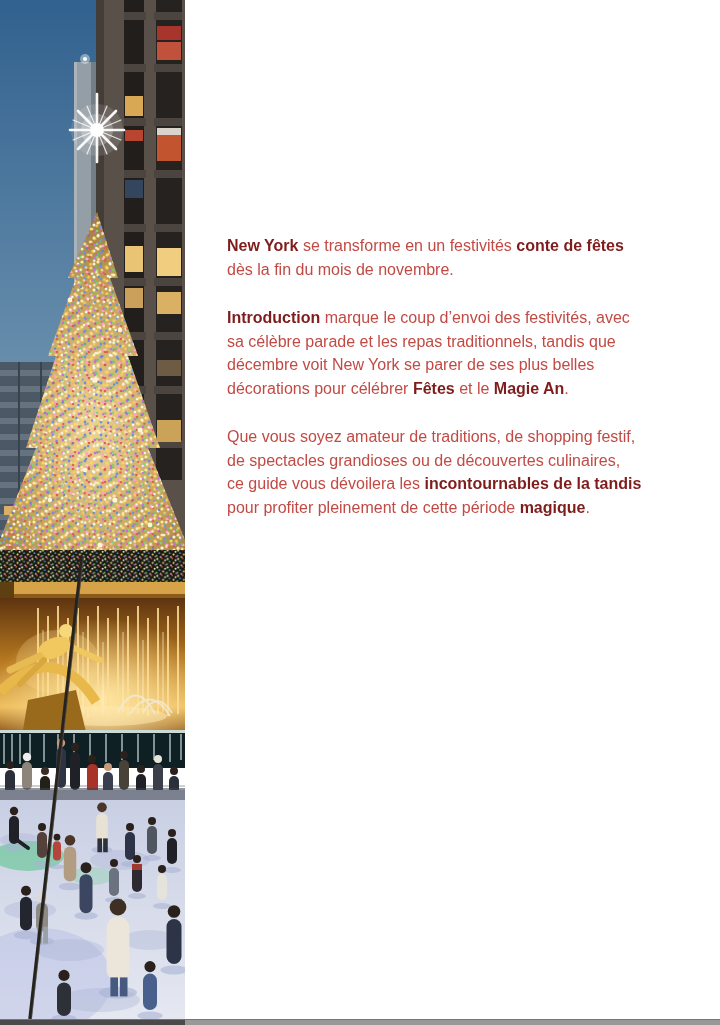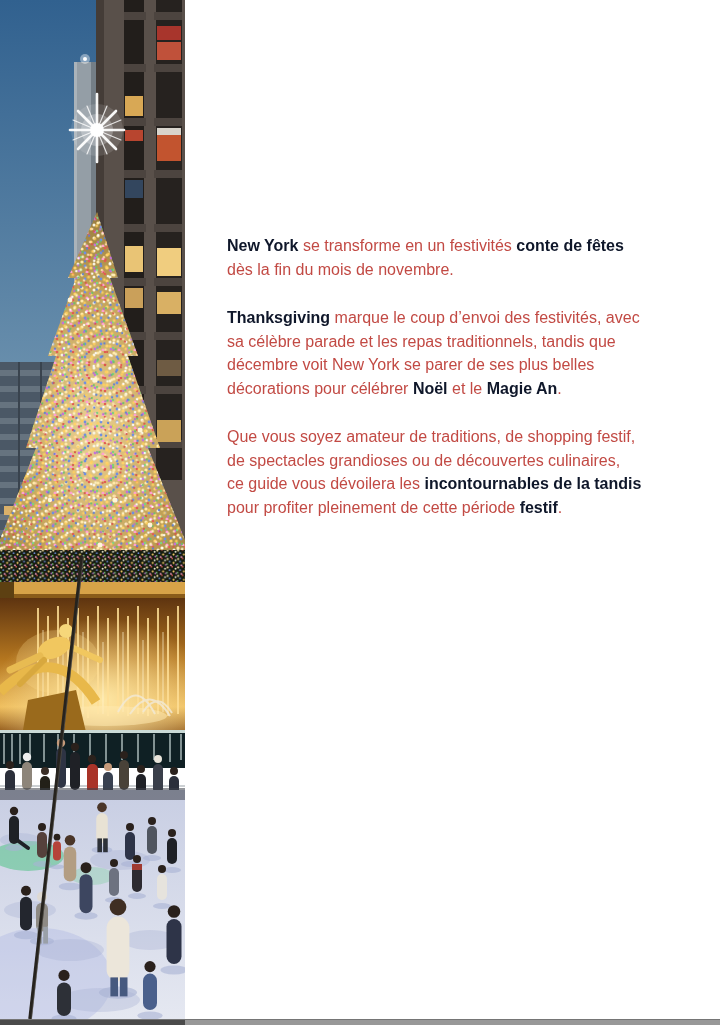--- a/index.html
+++ b/index.html
@@ -5,21 +5,21 @@
   html,body{margin:0;padding:0;background:#ffffff;}
   .page{position:relative;width:720px;height:1025px;background:#ffffff;overflow:hidden;
         font-family:"Liberation Sans",sans-serif;}
   .photo{position:absolute;left:0;top:0;width:185px;height:1019px;}
   .content{position:absolute;left:227px;top:234px;width:470px;}
   .title{margin:0 0 18px 0;}
   .title .tline{font-size:31px;line-height:39px;font-weight:700;color:#b4352f;
         letter-spacing:-0.6px;transform:scaleX(0.88);transform-origin:left top;white-space:nowrap;}
   .para{margin:0 0 25px 0;font-size:16px;line-height:23.5px;color:#c24a44;
         white-space:pre-line;}
-  .para .b{font-weight:700;color:#0f172a;}
+  .para .b{font-weight:700;color:#7f1d1d;}
   .footer-bar{position:absolute;left:0;bottom:0;width:720px;height:6px;background:#989898;
         border-top:1px solid #757575;box-sizing:border-box;}
   .footer-bar .dark-seg{position:absolute;left:0;top:0;width:185px;height:100%;background:#4a4a4a;}
 </style>
 </head>
 <body>
 
 <div class="page">
 
   <svg class="photo" viewBox="0 0 185 1019" width="185" height="1019" xmlns="http://www.w3.org/2000/svg">
@@ -434,27 +434,27 @@
 
     <g>
       <line x1="82" y1="556" x2="30" y2="1019" stroke="#26231e" stroke-width="3.5"></line>
       <line x1="83.5" y1="556" x2="31.5" y2="1019" stroke="#6b675f" stroke-width="1" opacity="0.5"></line>
     </g>
   </svg>
 
   <div class="content">
     <p class="para"><span class="b">New York</span><span> se transforme en un festivités </span><span class="b">conte de fêtes</span><span>
 dès la fin du mois de novembre.</span></p>
-    <p class="para"><span class="b">Thanksgiving</span><span> marque le coup d’envoi des festivités, avec
+    <p class="para"><span class="b">Introduction</span><span> marque le coup d’envoi des festivités, avec
 sa célèbre parade et les repas traditionnels, tandis que
 décembre voit New York se parer de ses plus belles
-décorations pour célébrer </span><span class="b">Noël</span><span> et le </span><span class="b">Magie An</span><span>.</span></p>
+décorations pour célébrer </span><span class="b">Fêtes</span><span> et le </span><span class="b">Magie An</span><span>.</span></p>
     <p class="para"><span>Que vous soyez amateur de traditions, de shopping festif,
 de spectacles grandioses ou de découvertes culinaires,
 ce guide vous dévoilera les </span><span class="b">incontournables de la tandis</span><span>
-pour profiter pleinement de cette période </span><span class="b">festif</span><span>.</span></p>
+pour profiter pleinement de cette période </span><span class="b">magique</span><span>.</span></p>
   </div>
 
   <div class="footer-bar">
     <div class="dark-seg"></div>
   </div>
 
 </div>
 
 </body></html>

